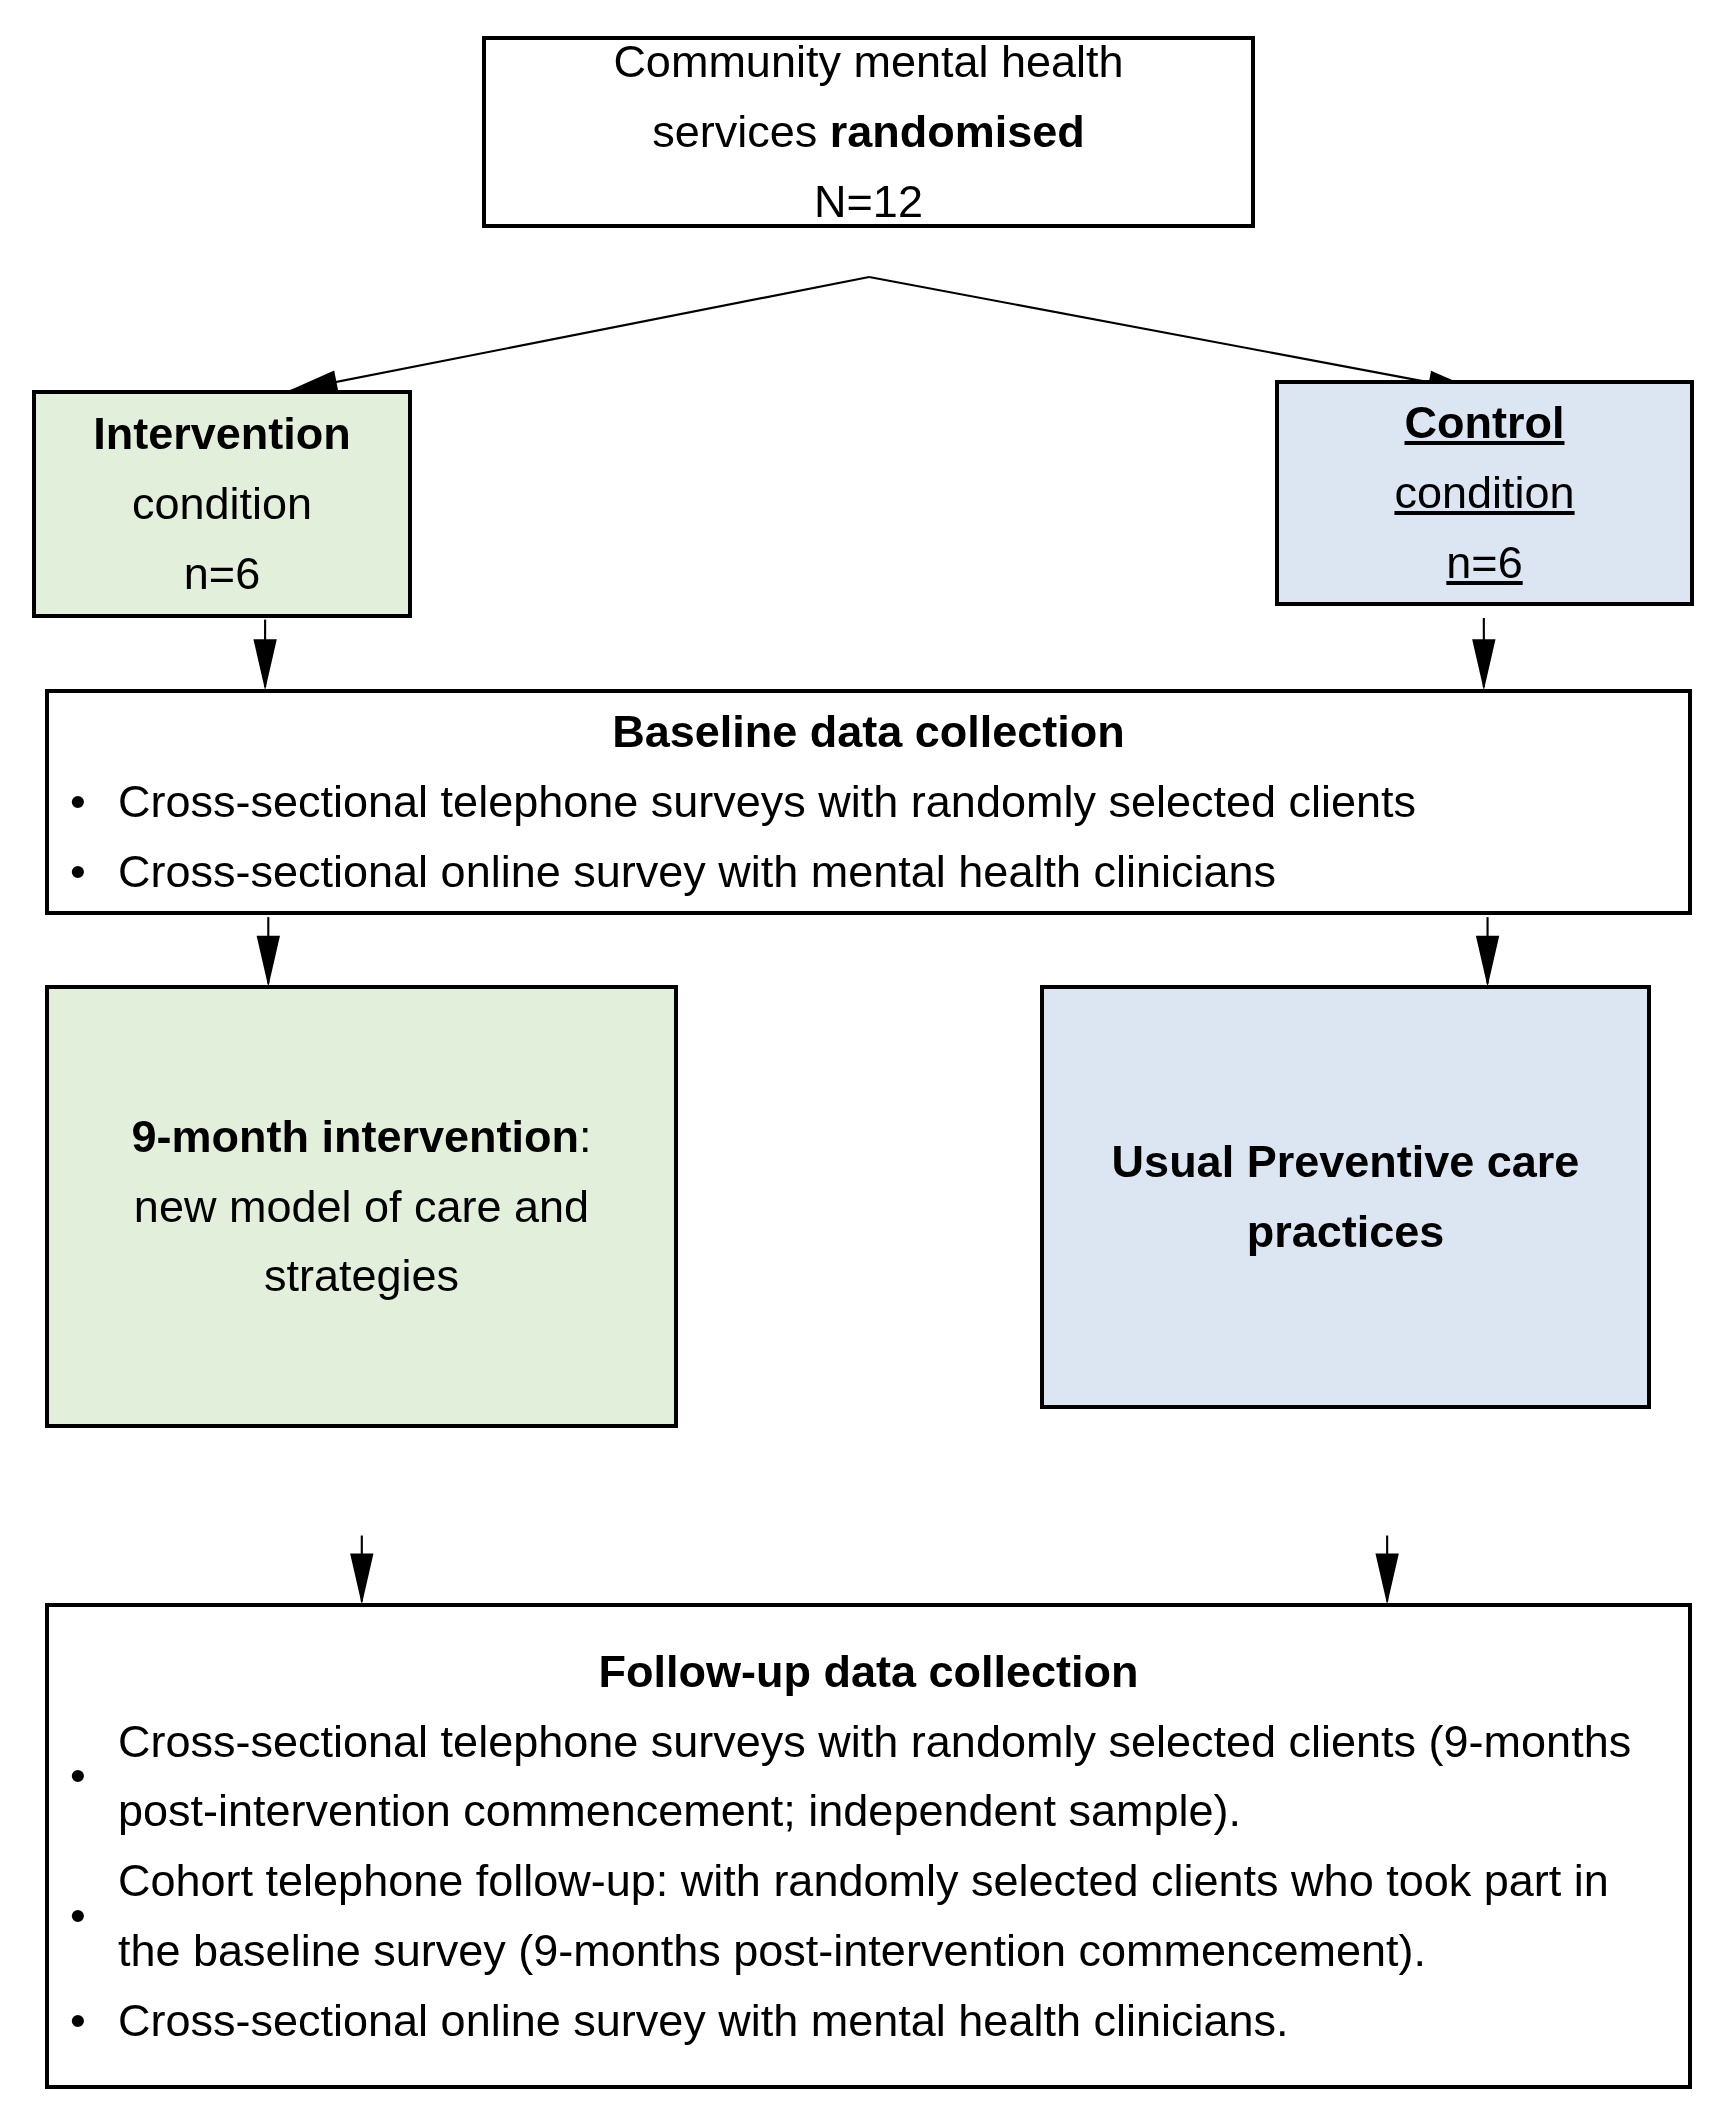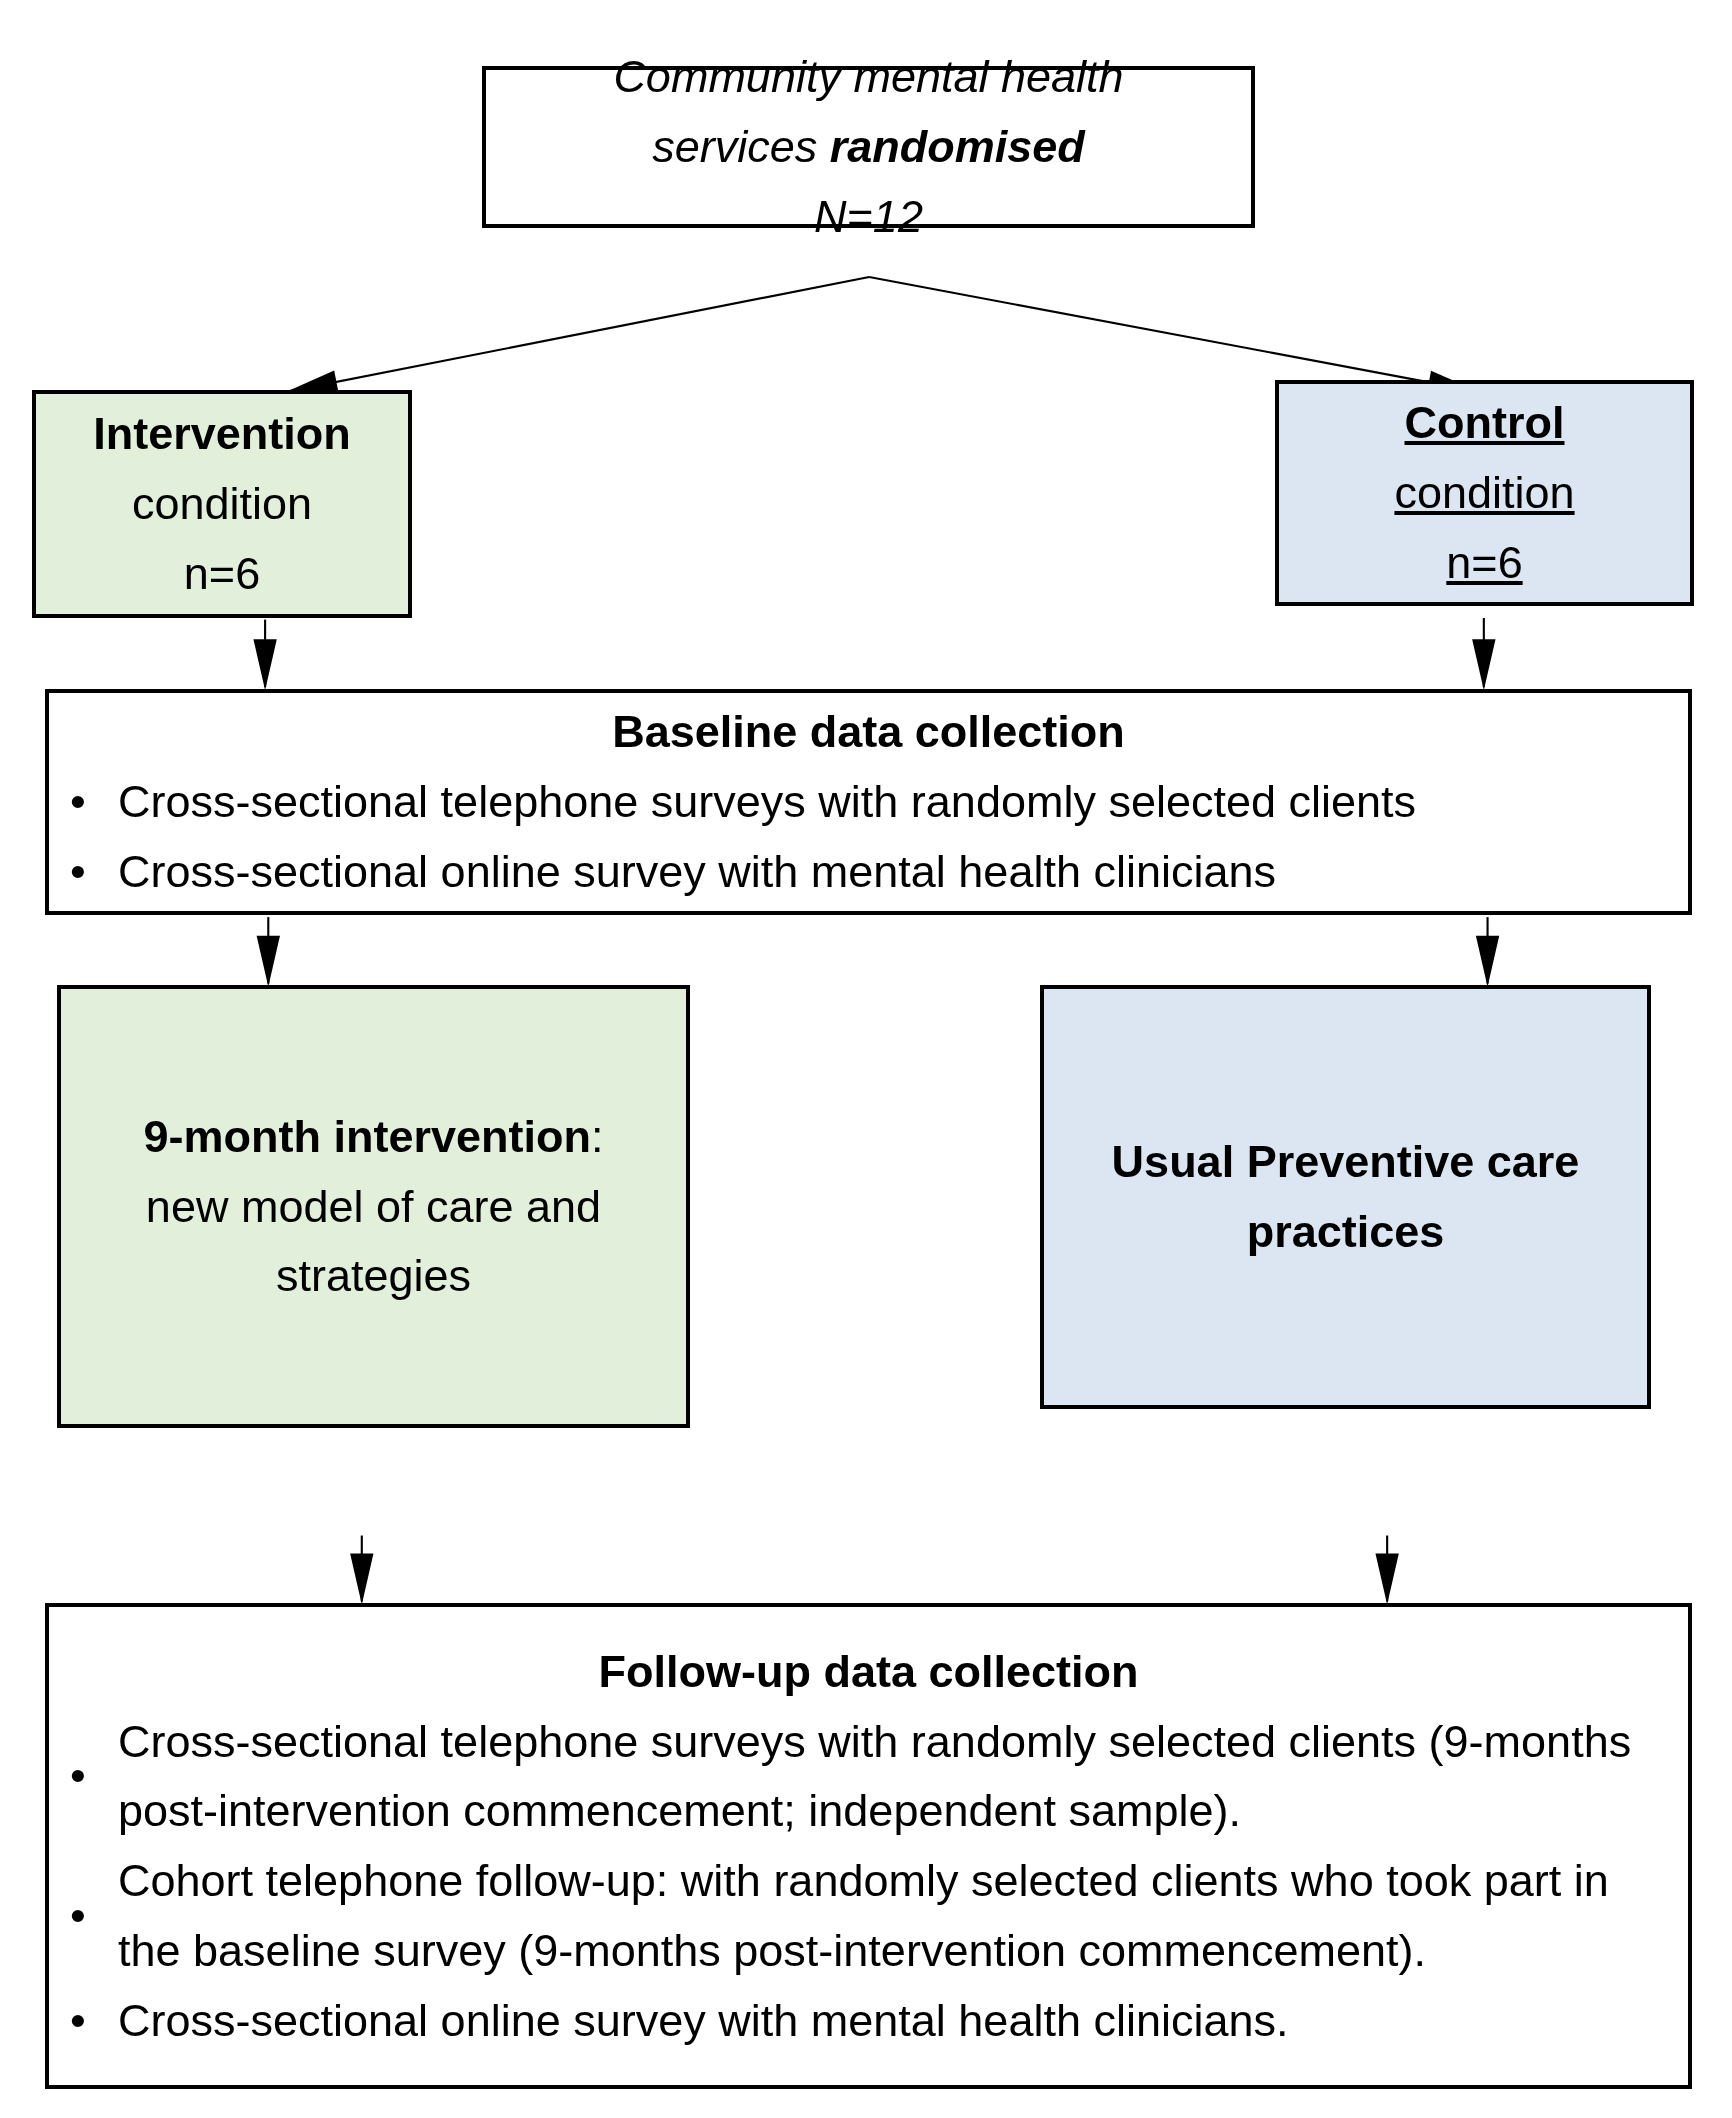--- a/index.html
+++ b/index.html
@@ -45,25 +45,25 @@
     display:flex;
     flex-direction:row;
     align-items:center;
     text-align:left;
     padding:0 26.6px 0 21px;
   }
   .dot{flex:0 0 48px;}
   .dot::before{content:"\2022";}
   .btext{flex:1 1 auto;}
 
-  #box-randomised{left:482px;top:66px;width:773px;height:162px;font-style:italic;}
+  #box-randomised{left:482px;top:36px;width:773px;height:192px;}
   #box-intervention-condition{left:32px;top:390px;width:380px;height:228px;}
   #box-control-condition{left:1275px;top:380px;width:419px;height:226px;text-decoration:underline;}
   #box-baseline{left:45px;top:689px;width:1647px;height:226px;}
-  #box-intervention-arm{left:45px;top:985px;width:633px;height:443px;margin-left:12px;}
+  #box-intervention-arm{left:45px;top:985px;width:633px;height:443px;}
   #box-control-arm{left:1040px;top:985px;width:611px;height:424px;}
   #box-followup{left:45px;top:1603px;width:1647px;height:486px;}
 </style>
 </head>
 <body>
 
 <div class="canvas">
 
   <svg class="arrow-layer" width="1733" height="2119" viewBox="0 0 3262 3988" xmlns="http://www.w3.org/2000/svg">
     <defs>

